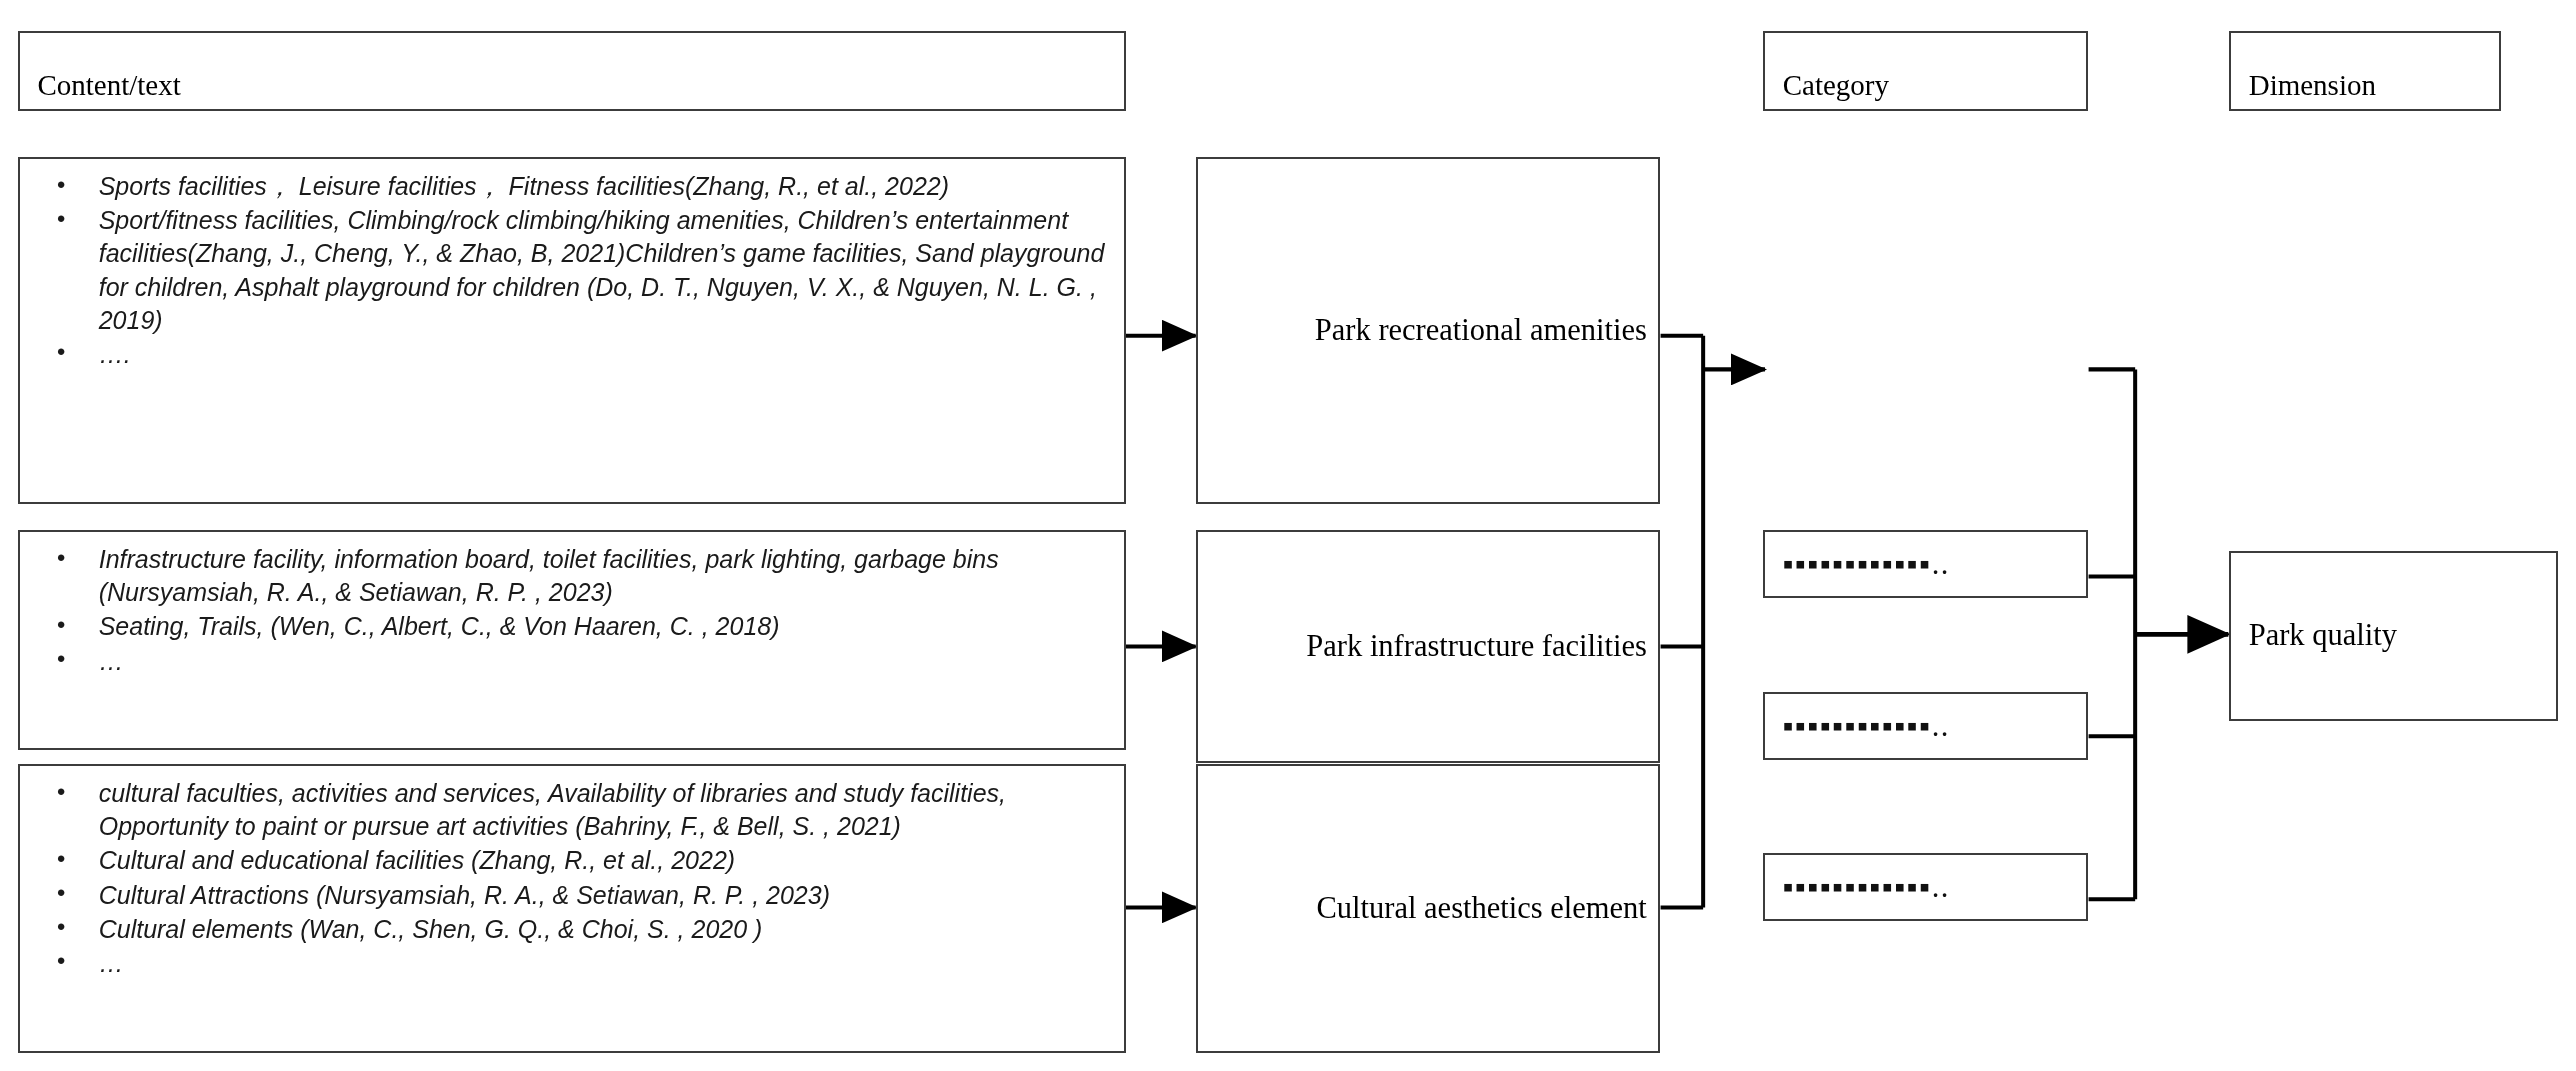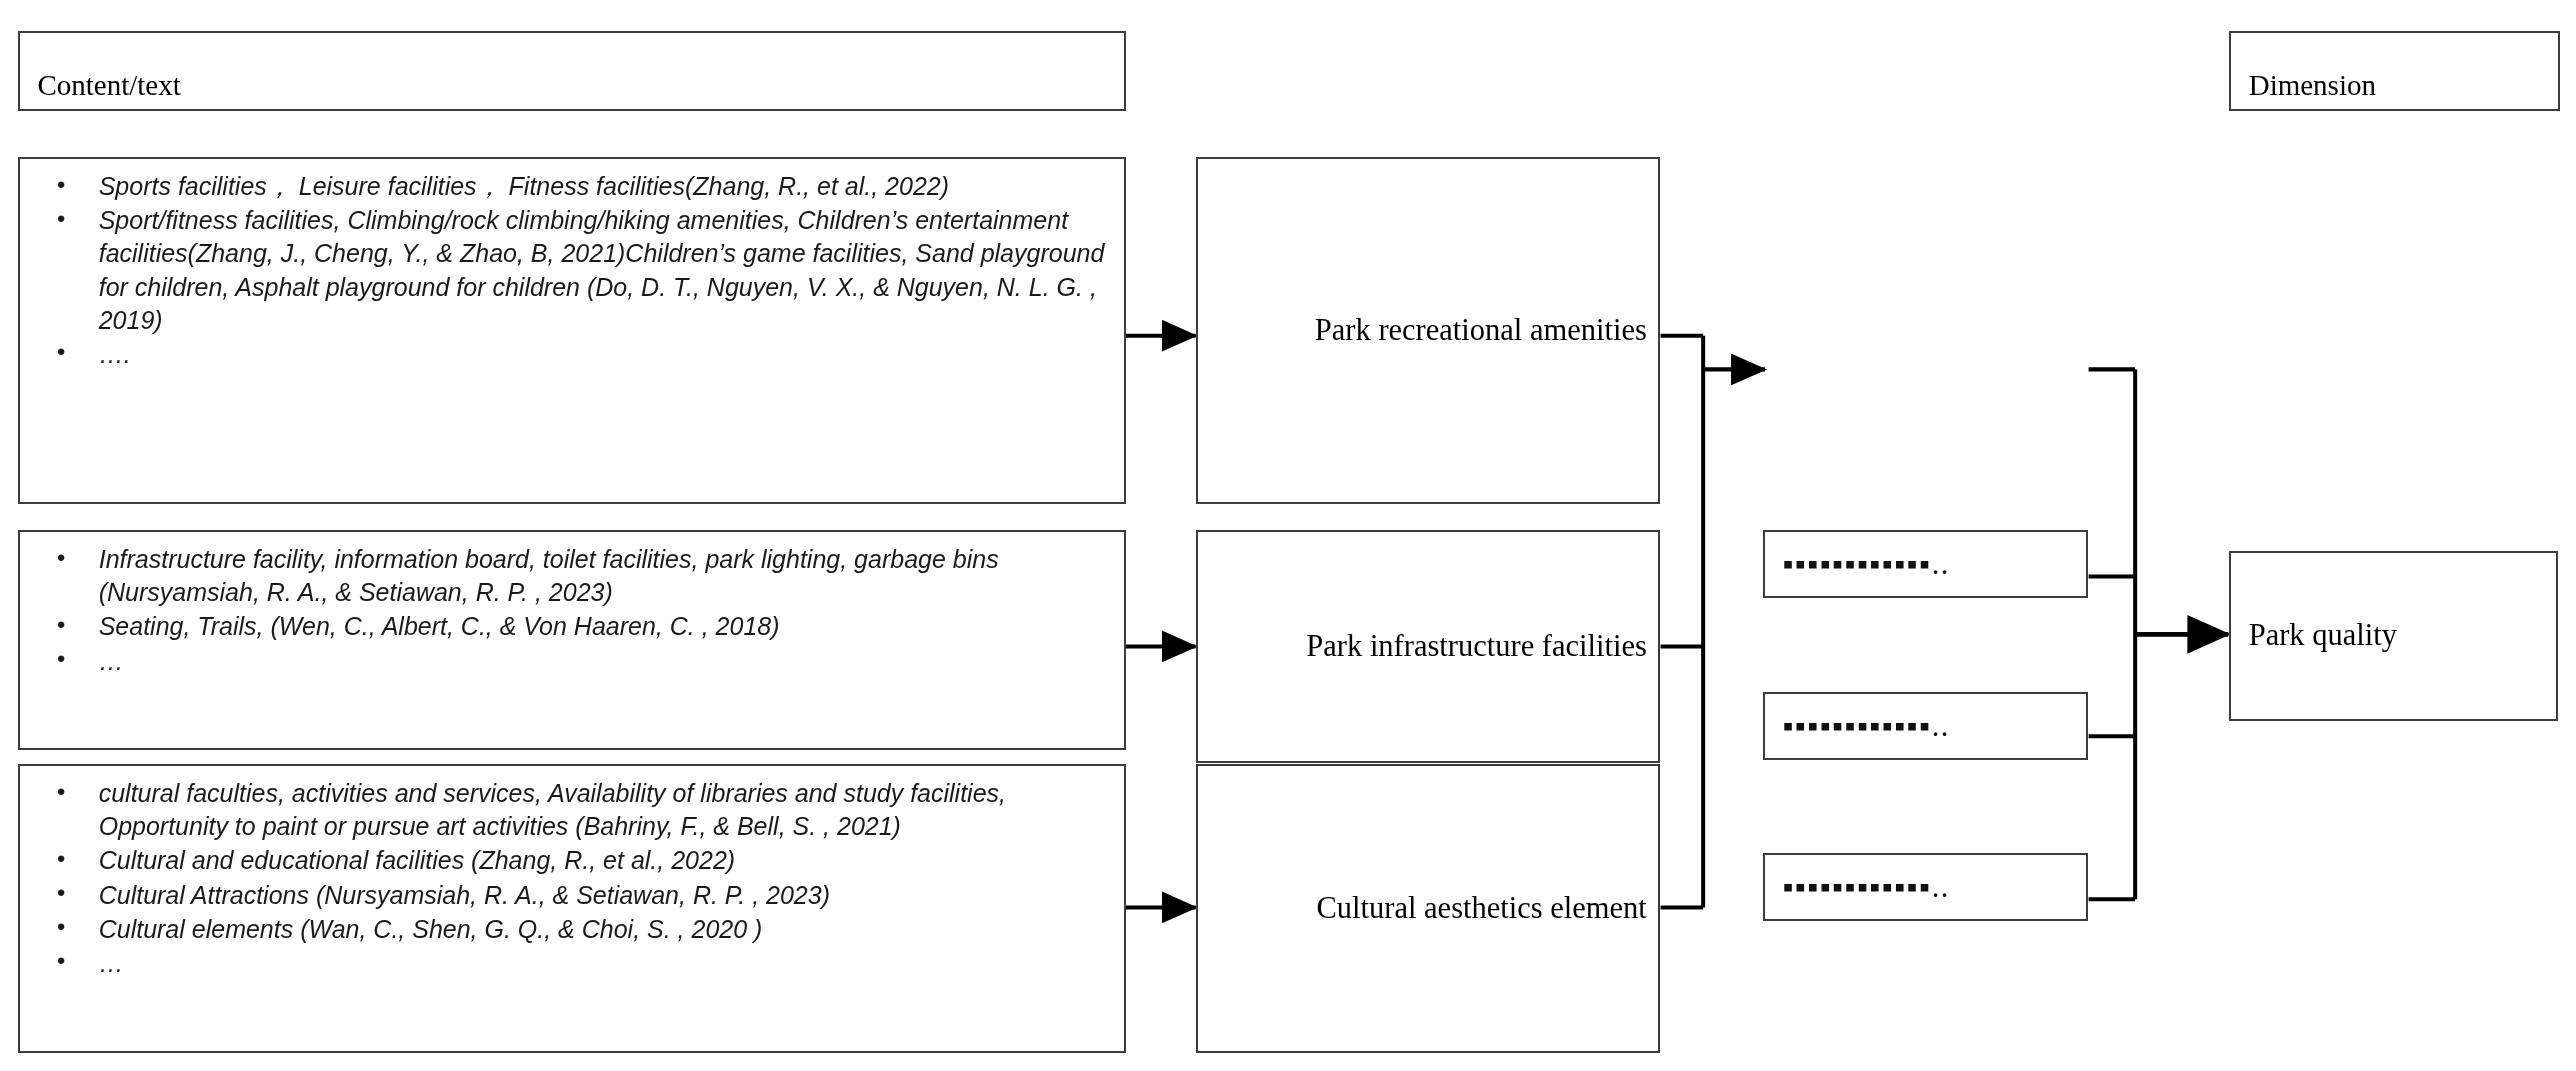--- a/index.html
+++ b/index.html
@@ -132,22 +132,25 @@
 
     <path d="M2601,460 L2659,460 M2601,718 L2659,718 M2601,917 L2659,917 M2601,1120 L2659,1120 M2659,460 L2659,1120" stroke="#000000" stroke-width="5" fill="none"></path>
     <line x1="2659" y1="790" x2="2775" y2="790" stroke="#000000" stroke-width="6" marker-end="url(#arrowhead)"></line>
   </svg>
 
   <div class="box hdr" style="left:17.7px; top:30.5px; width:1108px; height:80px;">
     <span class="hdr-label">Content/text</span>
   </div>
 
 
-
-  <div class="box hdr" style="left:2229px; top:30.5px; width:331px; height:80px;">
+  <div class="box hdr" style="left:1763px; top:30.5px; width:325px; height:80px;">
+    <span class="hdr-label">Category</span>
+  </div>
+
+  <div class="box hdr" style="left:2229px; top:30.5px; width:272px; height:80px;">
     <span class="hdr-label">Dimension</span>
   </div>
 
   <div class="box content-box" style="left:17.7px; top:157px; width:1108px; height:347px;">
     <ul class="bullets">
       <li>Sports facilities，  Leisure facilities，  Fitness facilities(Zhang, R., et al., 2022)</li>
       <li>Sport/fitness facilities, Climbing/rock climbing/hiking amenities, Children’s entertainment facilities(Zhang, J., Cheng, Y., &amp; Zhao, B, 2021)Children’s game facilities, Sand playground for children, Asphalt playground for children (Do, D. T., Nguyen, V. X., &amp; Nguyen, N. L. G. , 2019)</li>
       <li>….</li>
     </ul>
   </div>

